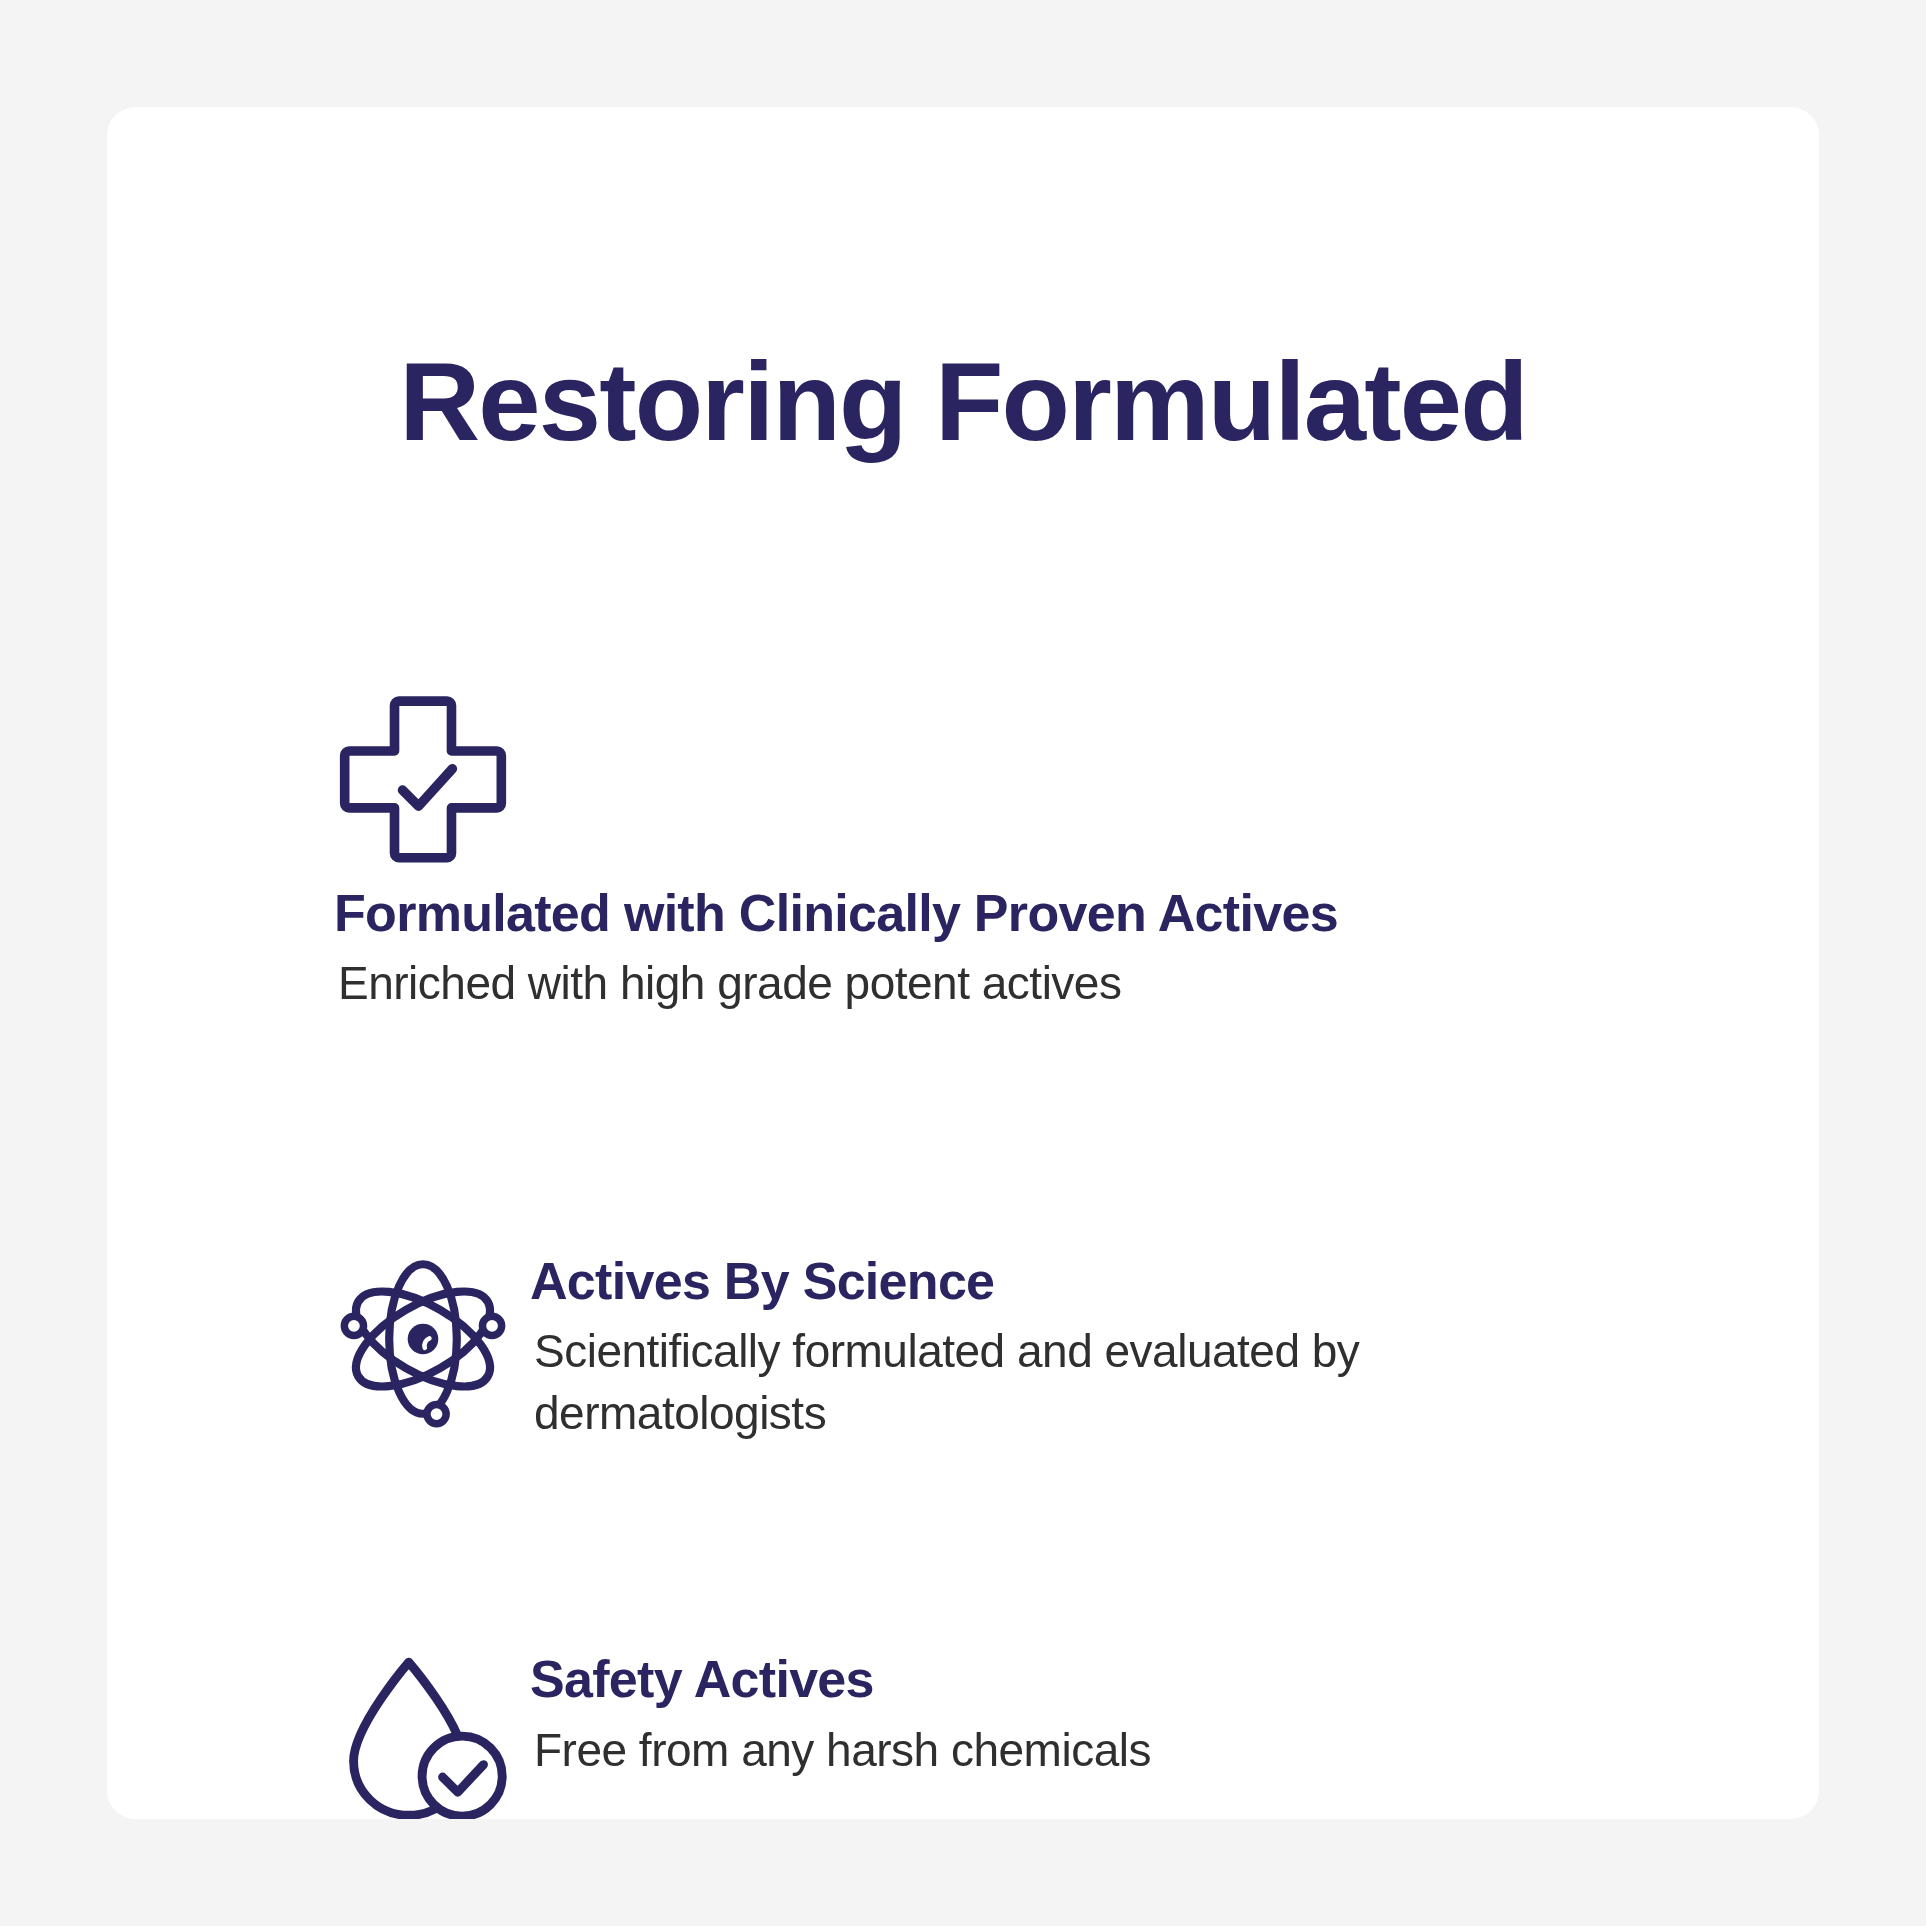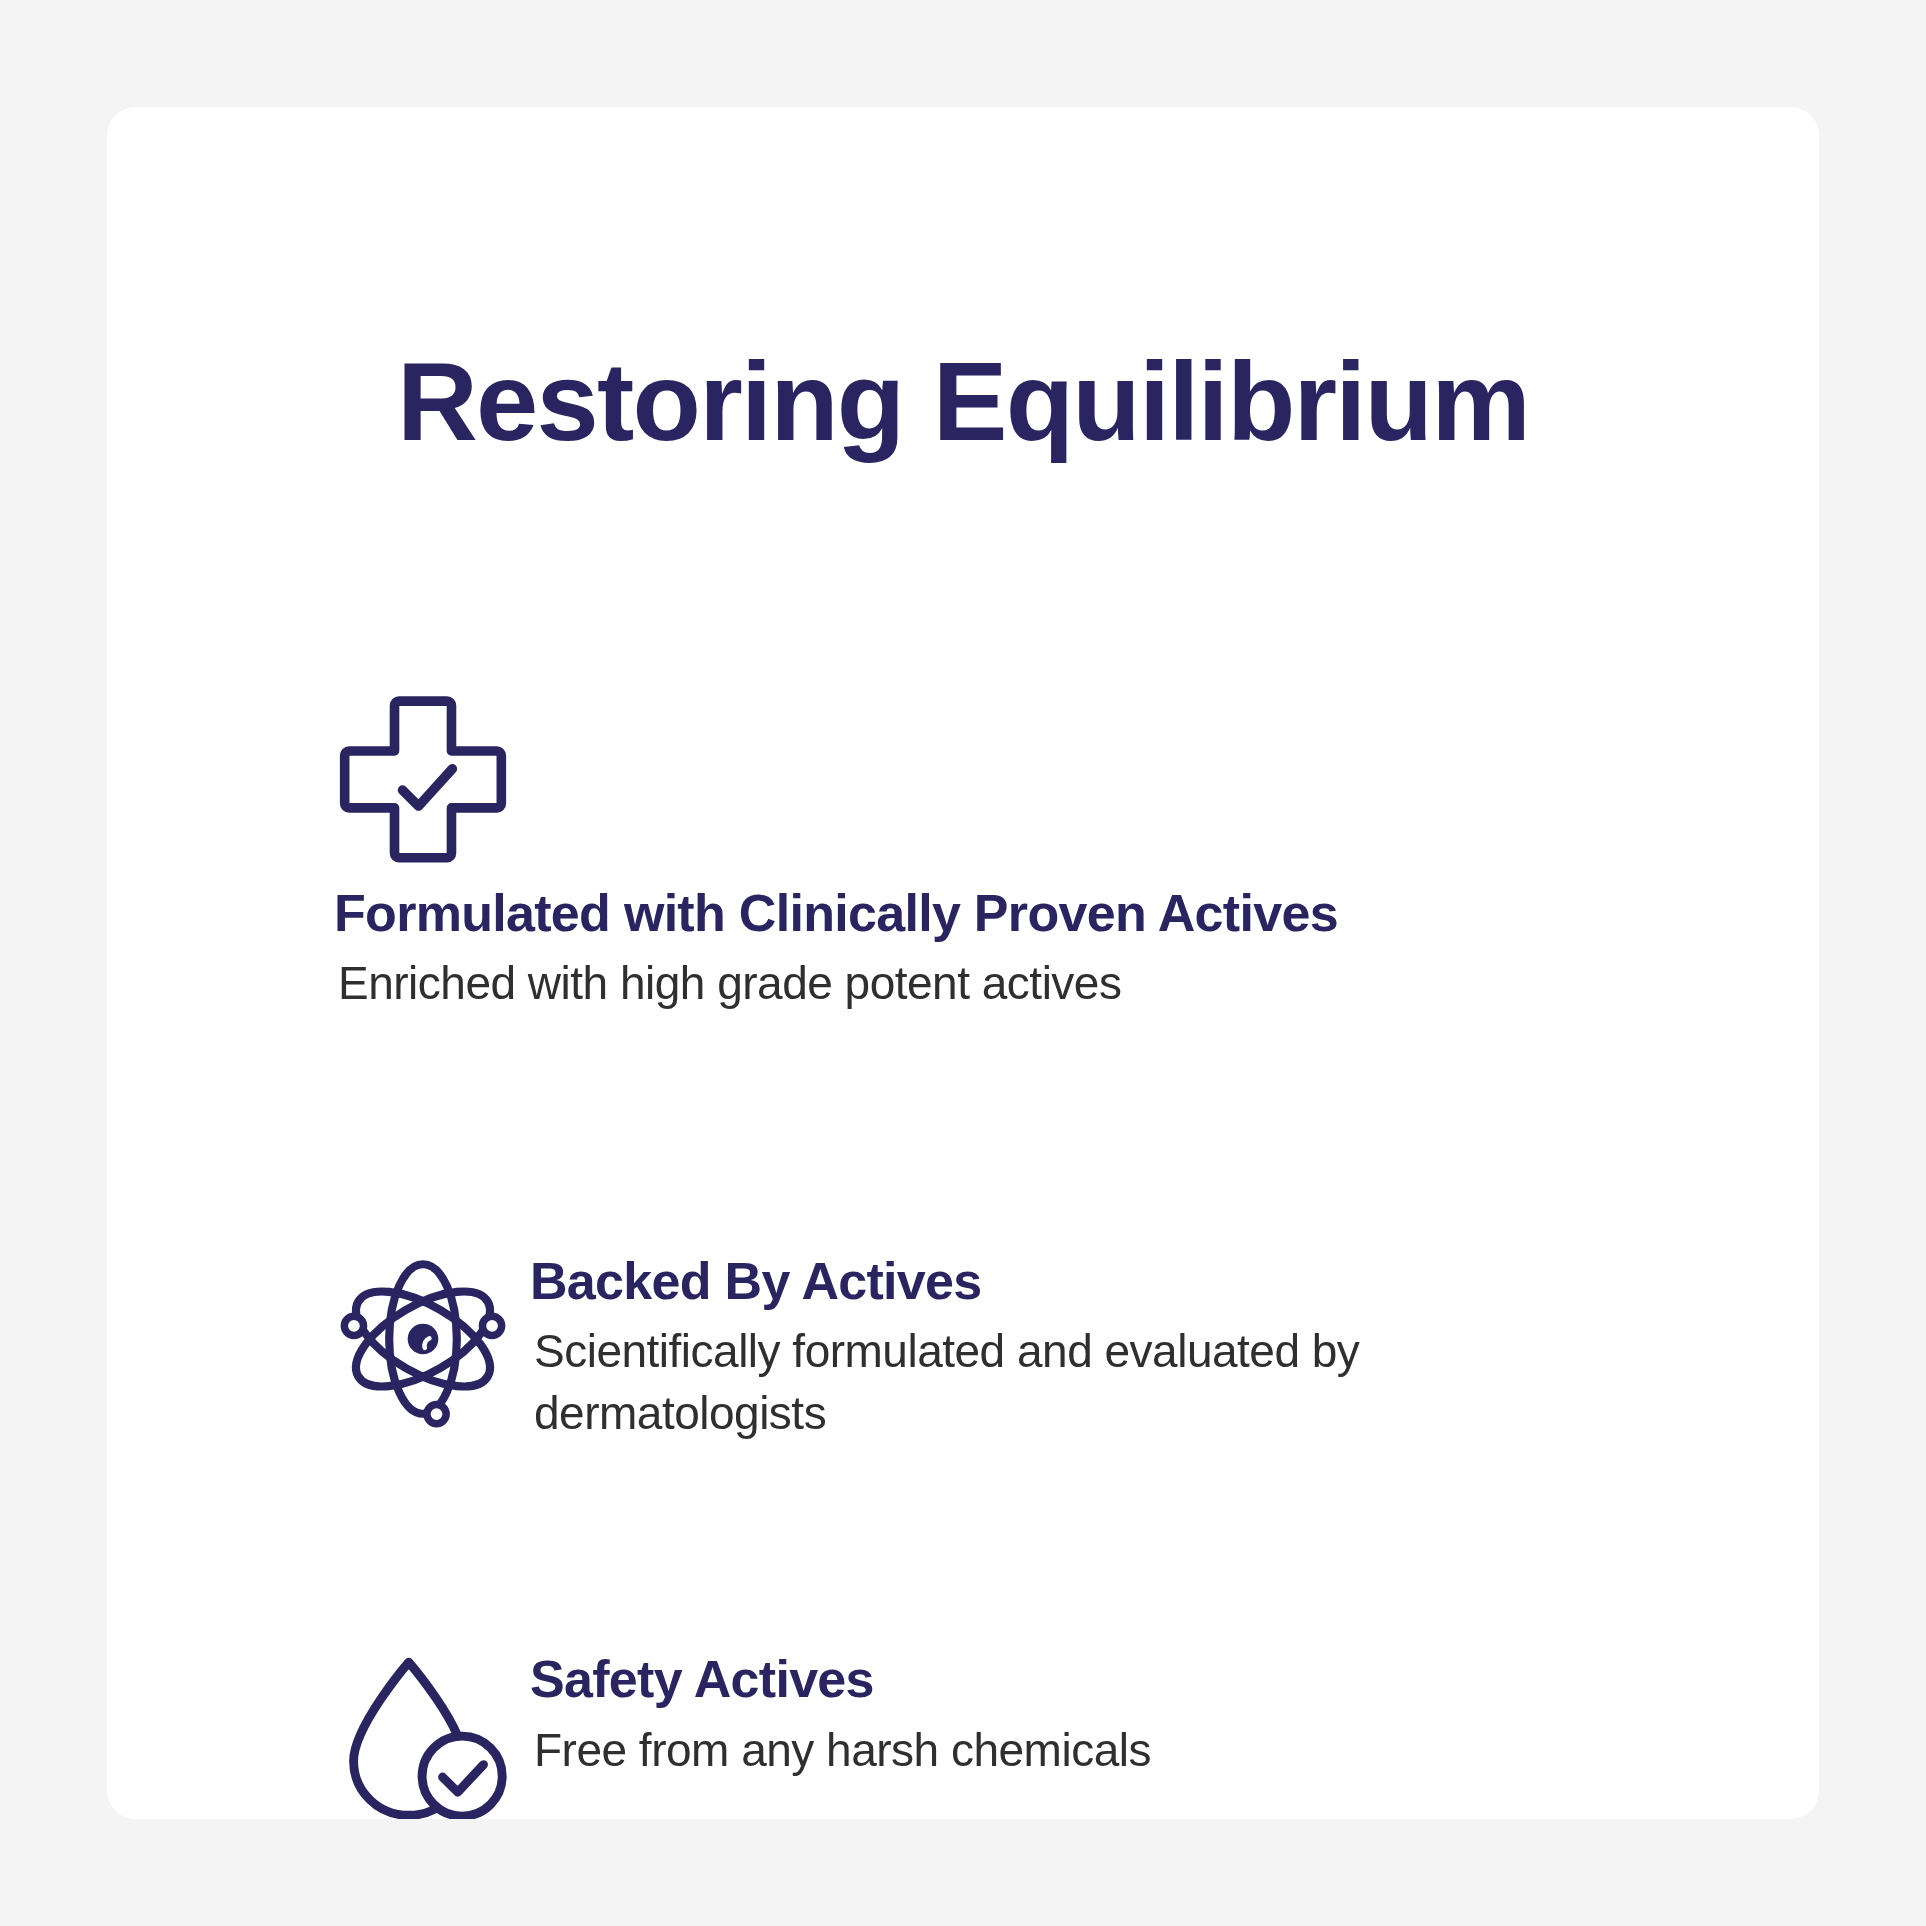--- a/index.html
+++ b/index.html
@@ -95,21 +95,21 @@
   }
 
   .row-1 .feature-heading { max-width: 1012px; }
   .row-2 .feature-desc { max-width: 1012px; }
 </style>
 </head>
 <body>
 
 <div class="card">
 
-  <div class="page-title">Restoring Equilibrium</div>
+  <div class="page-title">Restoring Formulated</div>
 
   <div class="features">
 
     <div class="feature-row row-1">
       <div class="feature-icon">
         <svg width="178" height="178" viewBox="0 0 100 100" fill="none" xmlns="http://www.w3.org/2000/svg" aria-hidden="true">
           <path d="M36.5 8.5 h27 a2.5 2.5 0 0 1 2.5 2.5 v25.5 h25.5 a2.5 2.5 0 0 1 2.5 2.5 v27 a2.5 2.5 0 0 1 -2.5 2.5 h-25.5 v25.5 a2.5 2.5 0 0 1 -2.5 2.5 h-27 a2.5 2.5 0 0 1 -2.5 -2.5 v-25.5 h-25.5 a2.5 2.5 0 0 1 -2.5 -2.5 v-27 a2.5 2.5 0 0 1 2.5 -2.5 h25.5 v-25.5 a2.5 2.5 0 0 1 2.5 -2.5 z" stroke="#2a2561" stroke-width="5.4" stroke-linejoin="round"></path>
           <path d="M38.5 58.5 L47.5 67.5 L66.5 46.5" stroke="#2a2561" stroke-width="5.4" stroke-linecap="round" stroke-linejoin="round"></path>
         </svg>
       </div>
@@ -130,21 +130,21 @@
           <circle cx="50" cy="50" r="8.6" fill="#2a2561"></circle>
           <path d="M53.6 49.6 a4.4 4.4 0 0 0 -2.6 5.4" stroke="#ffffff" stroke-width="2.6" stroke-linecap="round" fill="none"></path>
           <g stroke="#2a2561" stroke-width="4.2" fill="#ffffff">
             <circle cx="11.2" cy="42.6" r="5.4"></circle>
             <circle cx="88.8" cy="42.6" r="5.4"></circle>
             <circle cx="57.6" cy="92.2" r="5.4"></circle>
           </g>
         </svg>
       </div>
       <div class="feature-text">
-        <div class="feature-heading">Backed By Actives</div>
+        <div class="feature-heading">Actives By Science</div>
         <div class="feature-desc">Scientifically formulated and evaluated by dermatologists</div>
       </div>
     </div>
 
     <div class="feature-row row-3">
       <div class="feature-icon">
         <svg width="178" height="178" viewBox="0 0 100 100" fill="none" xmlns="http://www.w3.org/2000/svg" aria-hidden="true">
           <path d="M42 8 C42 8 73 44 73 63.5 C73 80.6 59.1 94 42 94 C24.9 94 11 80.6 11 63.5 C11 44 42 8 42 8 Z" stroke="#2a2561" stroke-width="5" stroke-linejoin="round" fill="none"></path>
           <circle cx="72" cy="72" r="22.5" stroke="#2a2561" stroke-width="5" fill="#ffffff"></circle>
           <path d="M61 72.5 L69.5 81 L84 65.5" stroke="#2a2561" stroke-width="5" stroke-linecap="round" stroke-linejoin="round" fill="none"></path>

